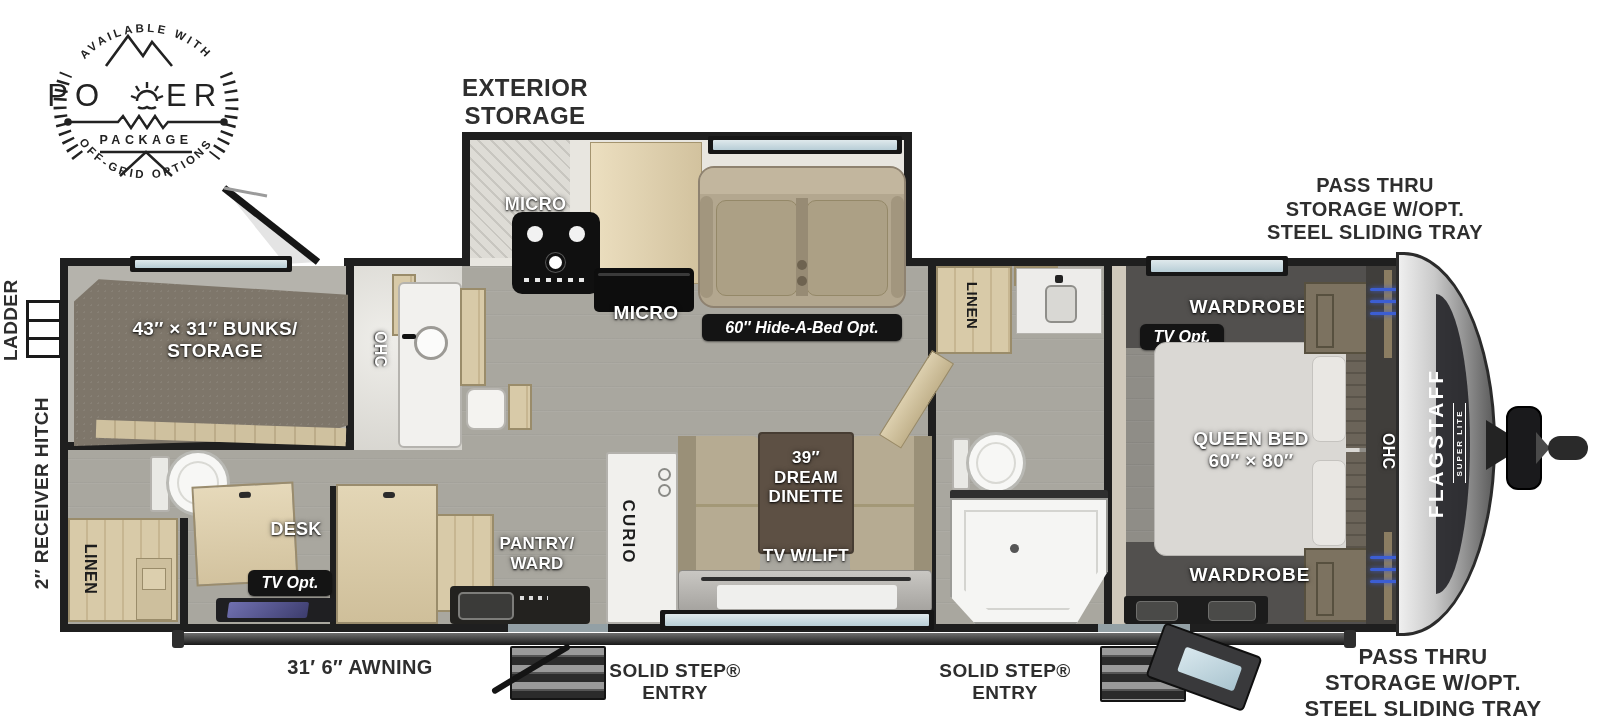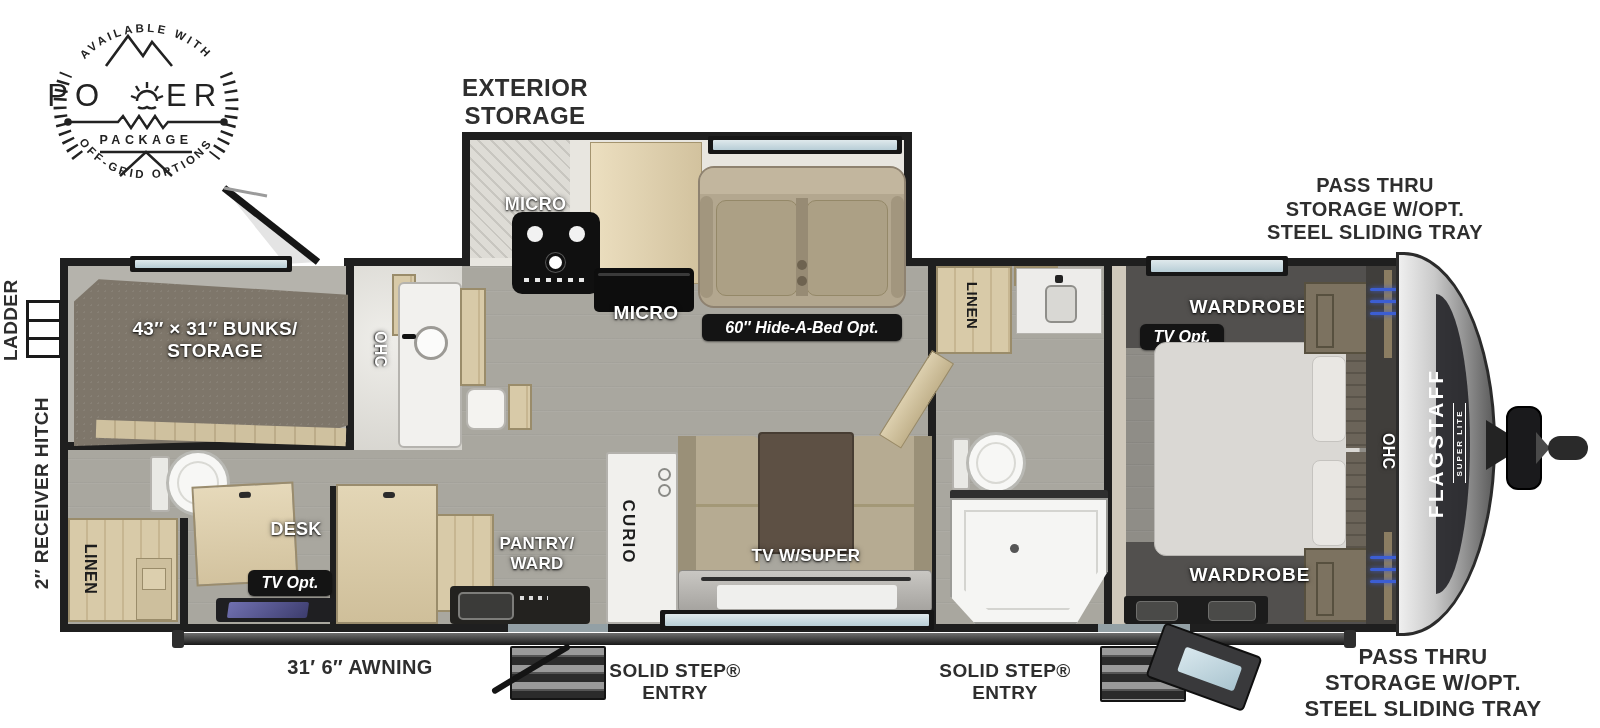--- a/index.html
+++ b/index.html
@@ -213,21 +213,24 @@
 
   <div class="abs" style="left:678px;top:436px;width:82px;height:140px;background:#b6ab92;border-radius:0 8px 8px 0;">
     <div class="abs" style="left:0;top:0;width:18px;height:140px;background:#9a9078;"></div>
     <div class="abs" style="left:18px;top:68px;width:64px;height:3px;background:#a39877;"></div>
   </div>
   <div class="abs" style="left:850px;top:436px;width:82px;height:140px;background:#b6ab92;border-radius:8px 0 0 8px;">
     <div class="abs" style="right:0;top:0;width:18px;height:140px;background:#9a9078;"></div>
     <div class="abs" style="left:0;top:68px;width:64px;height:3px;background:#a39877;"></div>
   </div>
   <div class="abs" style="left:758px;top:432px;width:96px;height:122px;background:#5d5044;border:2px solid #473d33;border-radius:4px;box-sizing:border-box;"></div>
-  <div class="ilbl" style="left:740px;top:546px;width:132px;font-size:17px;">TV W/SUPER</div>
+  <div class="ilbl pre" style="left:756px;top:448px;width:100px;font-size:17px;">39″
+DREAM
+DINETTE</div>
+  <div class="ilbl" style="left:740px;top:546px;width:132px;font-size:17px;">TV W/LIFT</div>
   <div class="abs" style="left:678px;top:570px;width:254px;height:42px;background:linear-gradient(180deg,#c9c7c3,#a5a39f);border:1px solid #8a8884;border-radius:4px;box-sizing:border-box;">
     <div class="abs" style="left:22px;top:6px;width:210px;height:4px;background:#2e2e2e;border-radius:2px;"></div>
     <div class="abs" style="left:38px;top:14px;width:180px;height:24px;background:#efefed;border-radius:3px;"></div>
   </div>
   <div class="win" style="left:660px;top:610px;width:274px;height:20px;">
       <div class="glass"></div>
     </div>
 
   <div class="abs wood" style="left:936px;top:266px;width:76px;height:88px;"></div>
   <div class="blk" style="left:937px;top:297px;width:70px;font-size:15px;transform:rotate(90deg);">LINEN</div>
@@ -255,20 +258,22 @@
   <div class="win" style="left:1146px;top:256px;width:142px;height:20px;">
       <div class="glass"></div>
     </div>
   <div class="ilbl" style="left:1158px;top:296px;width:184px;font-size:19px;letter-spacing:1px;">WARDROBE</div>
   <div class="badge" style="left:1140px;top:324px;width:84px;height:26px;font-size:16px;">TV Opt.</div>
   <div class="abs" style="left:1154px;top:342px;width:206px;height:214px;background:#dad8d4;border:1px solid #b9b7b3;border-radius:12px 18px 18px 12px;box-sizing:border-box;"></div>
   <div class="abs" style="left:1312px;top:356px;width:32px;height:84px;background:#e9e7e3;border:1px solid #c5c3bf;border-radius:8px;"></div>
   <div class="abs" style="left:1312px;top:460px;width:32px;height:84px;background:#e9e7e3;border:1px solid #c5c3bf;border-radius:8px;"></div>
   <div class="abs" style="left:1346px;top:350px;width:20px;height:98px;background:repeating-linear-gradient(180deg,#6b6459 0 10px,#5a544a 10px 12px);"></div>
   <div class="abs" style="left:1346px;top:452px;width:20px;height:98px;background:repeating-linear-gradient(180deg,#6b6459 0 10px,#5a544a 10px 12px);"></div>
+  <div class="ilbl pre" style="left:1156px;top:428px;width:190px;font-size:19px;">QUEEN BED
+60″ × 80″</div>
   <div class="abs" style="left:1304px;top:282px;width:64px;height:72px;background:#7c7260;border:2px solid #57503f;box-sizing:border-box;">
     <div class="abs" style="left:10px;top:10px;width:14px;height:50px;border:2px solid #57503f;"></div>
   </div>
   <div class="abs" style="left:1304px;top:548px;width:64px;height:74px;background:#7c7260;border:2px solid #57503f;box-sizing:border-box;">
     <div class="abs" style="left:10px;top:12px;width:14px;height:50px;border:2px solid #57503f;"></div>
   </div>
   <div class="ilbl" style="left:1158px;top:564px;width:184px;font-size:19px;letter-spacing:1px;">WARDROBE</div>
   <div class="abs" style="left:1124px;top:596px;width:144px;height:28px;background:#1c1c1c;border-radius:3px;">
     <div class="abs" style="left:12px;top:5px;width:40px;height:18px;background:#4a4a48;border:1px solid #6e6e6c;border-radius:4px;"></div>
     <div class="abs" style="left:84px;top:5px;width:46px;height:18px;background:#4a4a48;border:1px solid #6e6e6c;border-radius:4px;"></div>

